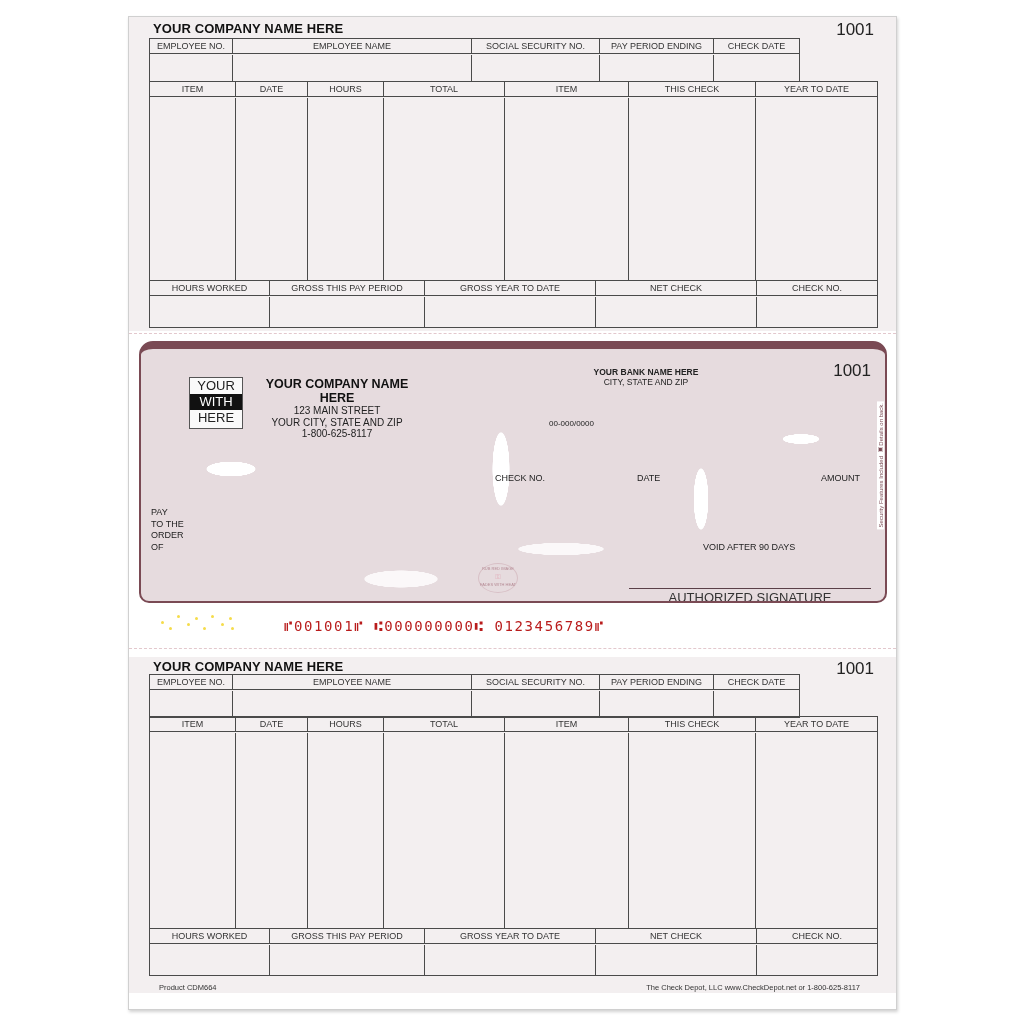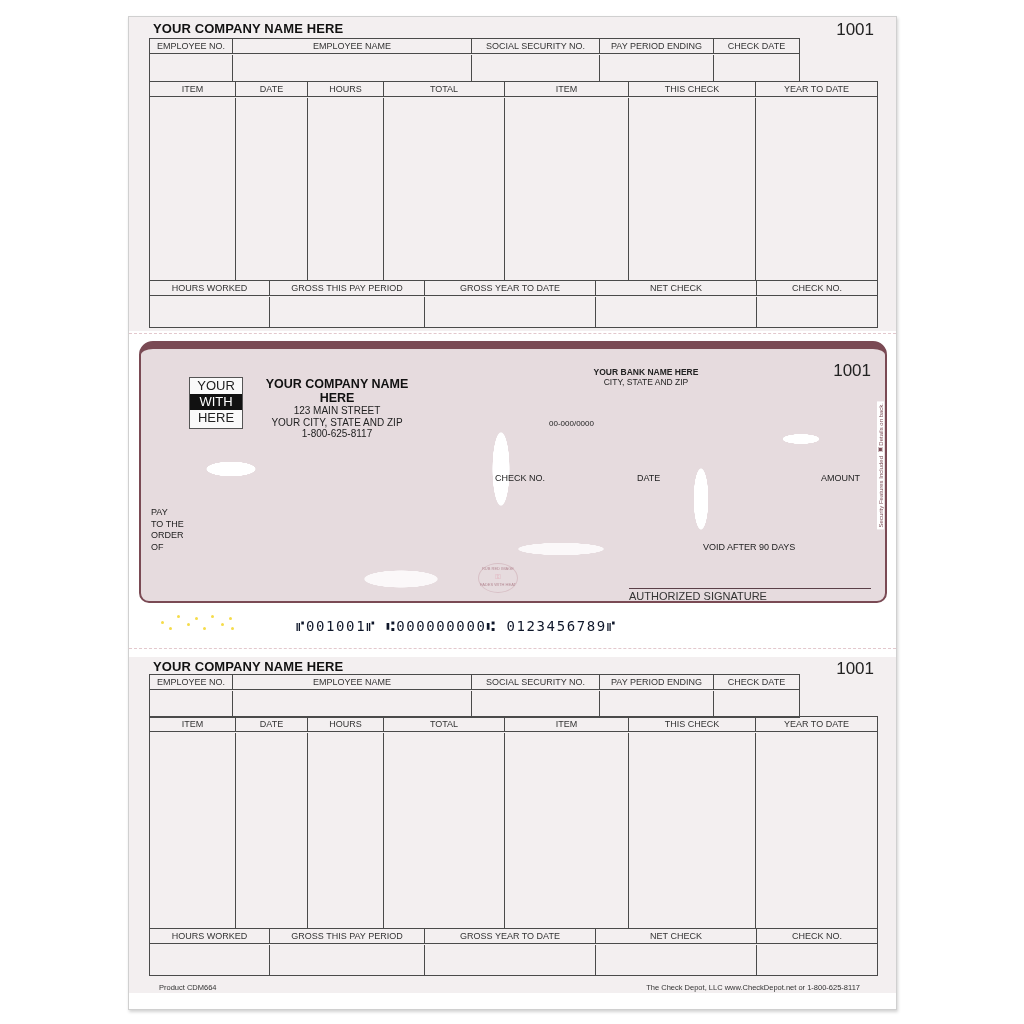--- a/index.html
+++ b/index.html
@@ -23,21 +23,21 @@
       radial-gradient(ellipse 70px 10px at 420px 200px, #fbf8f9 60%, transparent 62%),
       radial-gradient(ellipse 12px 50px at 560px 150px, #ffffff 60%, transparent 62%),
       radial-gradient(ellipse 60px 14px at 260px 230px, #fbf8f9 60%, transparent 62%),
       radial-gradient(ellipse 30px 8px at 660px 90px, #ffffff 60%, transparent 62%),
       #e6dbde; overflow:hidden; }
   .banner { position:absolute; top:-8px; left:0; width:100%; text-align:center; font-size:6.5px; font-weight:bold; color:#f5eaec; line-height:8px; letter-spacing:0.2px; }
   .abs { position:absolute; }
   .logo { position:absolute; left:48px; top:28px; width:52px; height:50px; border:1px solid #555; background:#fafafa; text-align:center; font-size:13px; line-height:16px; }
   .logo .blk { background:#111; color:#fff; display:block; }
   .txt9 { font-size:9px; color:#222; }
-  .micr { position:absolute; left:155px; top:601px; font-family:"DejaVu Sans Mono", monospace; font-size:14px; letter-spacing:1.6px; color:#0f172a;margin-left:12px; }
+  .micr { position:absolute; left:155px; top:601px; font-family:"DejaVu Sans Mono", monospace; font-size:14px; letter-spacing:1.6px; color:#b91c1c; }
   .dots { position:absolute; left:30px; top:596px; width:80px; height:20px; }
   .dots span { position:absolute; width:3px; height:3px; border-radius:50%; background:#f5dc4a; }
   .footer { position:absolute; font-size:7.5px; color:#333; }
   .keyseal { position:absolute; width:38px; height:28px; border-radius:50%; border:1px solid #d8c0c6; font-size:4px; color:#b58a94; text-align:center; line-height:9px; }
 </style>
 </head>
 <body>
 
 <div class="sheet">
 
@@ -140,21 +140,21 @@
 
     <div class="abs txt9" style="left:562px; top:193px;">VOID AFTER 90 DAYS</div>
 
     <div class="keyseal" style="left:337px; top:214px;">
       <div>RUB RED IMAGE</div>
       <div style="color:#e0a6b4; font-size:7px; line-height:7px;">⚿</div>
       <div>FADES WITH HEAT</div>
     </div>
 
     <div class="abs" style="left:488px; top:239px; width:242px; border-top:1px solid #5a4048;"></div>
-    <div class="abs" style="left:488px; top:241px; width:242px; text-align:left; font-size:11px; color:#333;">AUTHORIZED SIGNATURE</div>
+    <div class="abs" style="left:488px; top:241px; width:242px; text-align:center; font-size:13px; color:#333;">AUTHORIZED SIGNATURE</div>
   </div>
 
   <div class="abs" style="left:748px; top:384px; writing-mode:vertical-rl; transform:rotate(180deg); font-size:6px; color:#7a4a54; background:#fff; padding:2px 0;">Security Features Included  ▣  Details on back.</div>
 
   <div class="dots">
     <span style="left:2px; top:8px;"></span>
       <span style="left:18px; top:2px;"></span>
       <span style="left:10px; top:14px;"></span>
     <span style="left:28px; top:10px;"></span>
       <span style="left:36px; top:4px;"></span>

